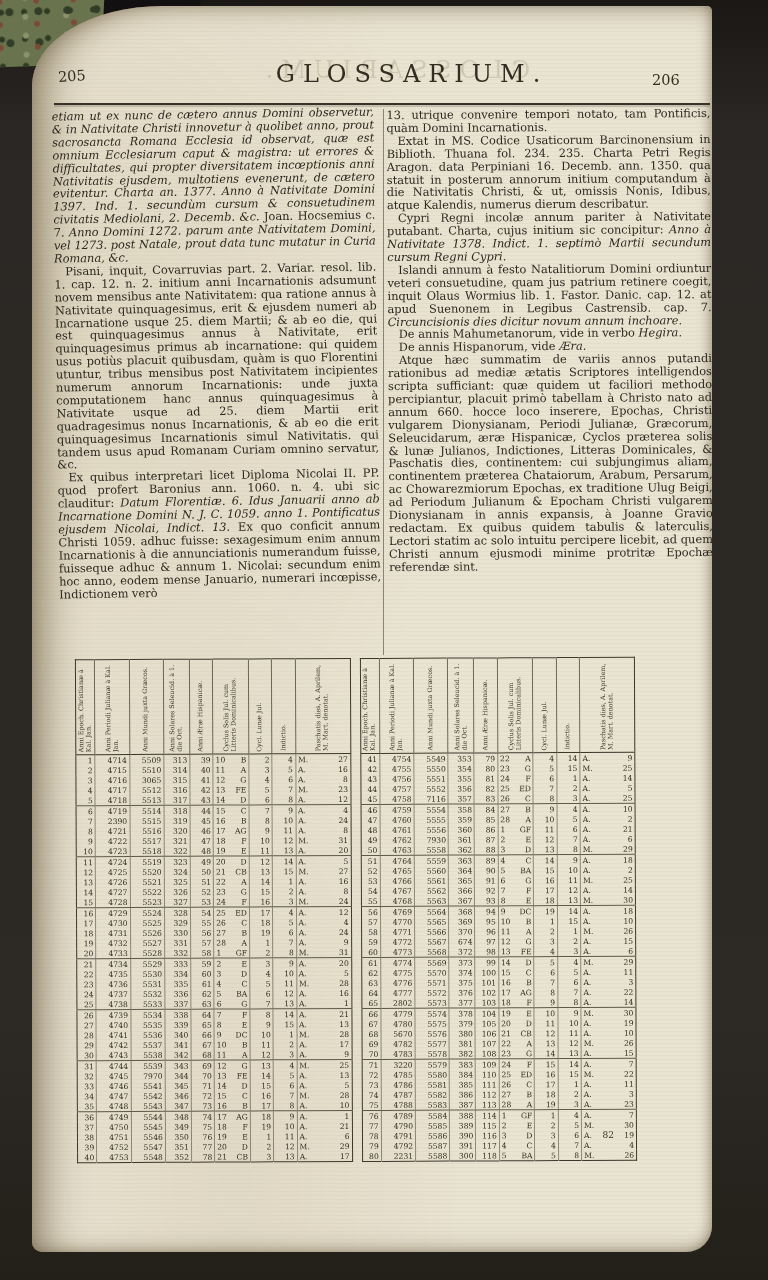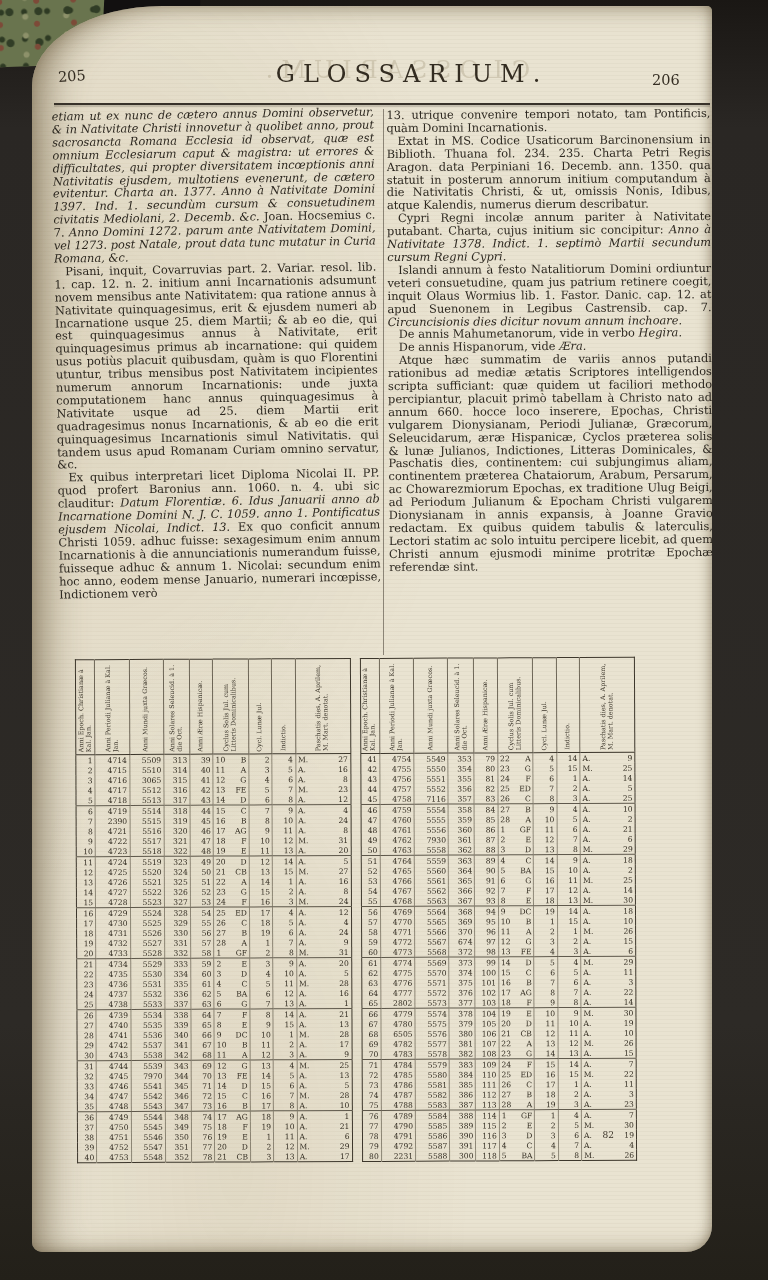--- a/index.html
+++ b/index.html
@@ -1598,21 +1598,21 @@
             <td class="rt">10</td>
             <td>
               <div class="duo">
                 <span>A.</span>
                 <span>19</span>
               </div>
             </td>
           </tr>
           <tr>
             <td class="rt">68</td>
-            <td class="rt">6505</td>
+            <td class="rt">5670</td>
             <td class="rt">5576</td>
             <td class="rt">380</td>
             <td class="rt">106</td>
             <td>
               <div class="duo">
                 <span>21</span>
                 <span>CB</span>
               </div>
             </td>
             <td class="rt">12</td>
@@ -1661,21 +1661,21 @@
             <td class="rt">13</td>
             <td>
               <div class="duo">
                 <span>A.</span>
                 <span>15</span>
               </div>
             </td>
           </tr>
           <tr>
             <td class="rt">71</td>
-            <td class="rt">4784</td>
+            <td class="rt">3220</td>
             <td class="rt">5579</td>
             <td class="rt">383</td>
             <td class="rt">109</td>
             <td>
               <div class="duo">
                 <span>24</span>
                 <span>F</span>
               </div>
             </td>
             <td class="rt">15</td>

